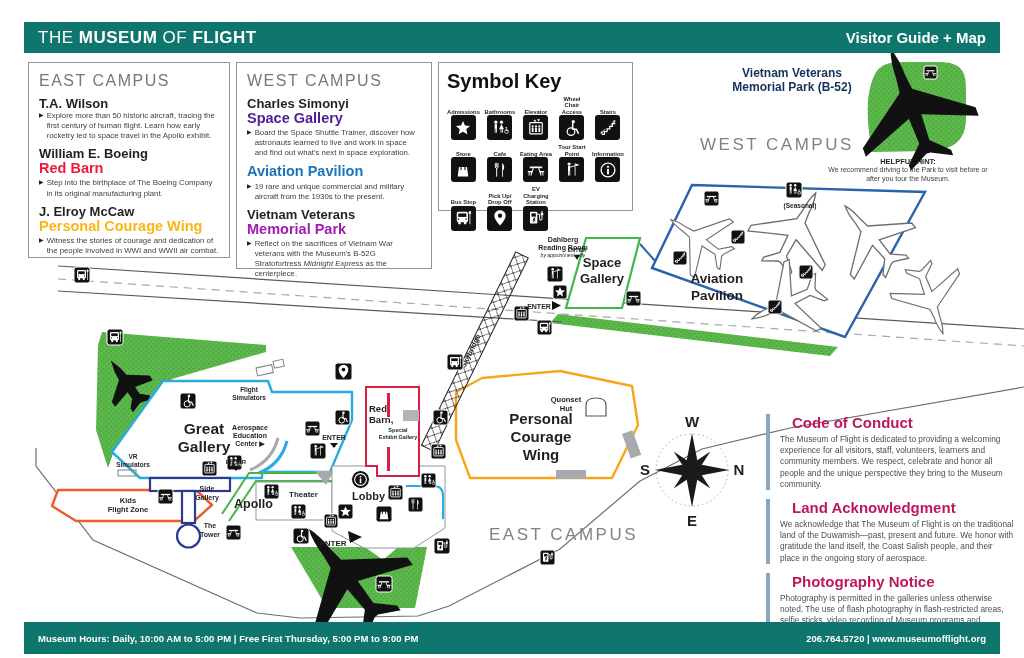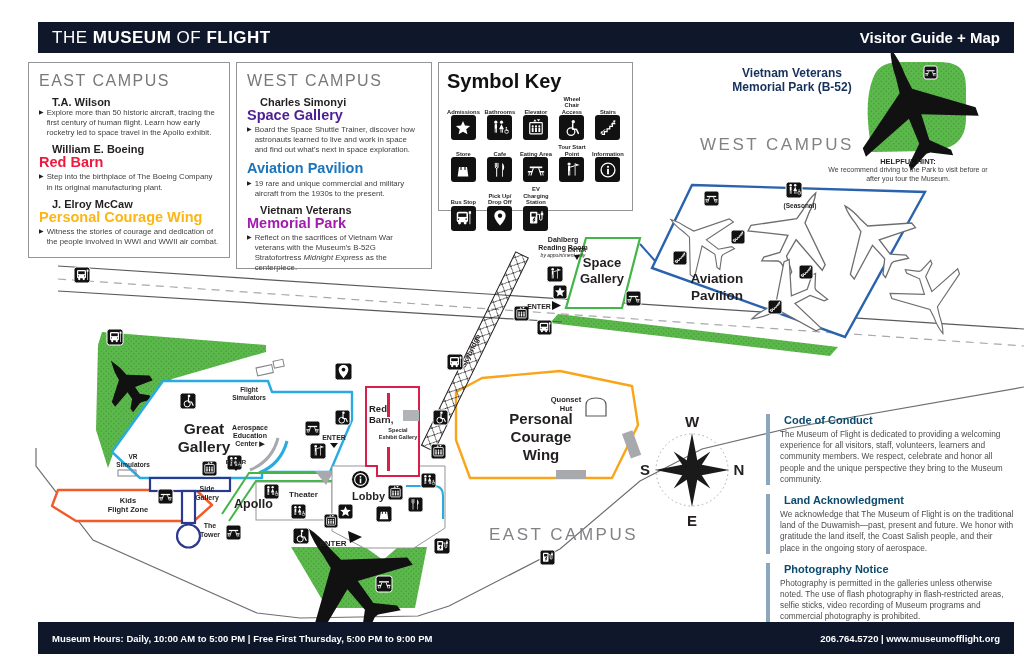--- a/index.html
+++ b/index.html
@@ -1,32 +1,32 @@
 <!DOCTYPE html>
 <html><head>
 <meta charset="utf-8">
 <style>
   html,body{margin:0;padding:0;background:#e8e8e8;}
   #page{position:relative;width:1024px;height:658px;background:#ffffff;overflow:hidden;
         font-family:"Liberation Sans",sans-serif;color:#231f20;}
   
-  .bar{position:absolute;left:24px;width:976px;background:#0f172a;color:#fff;
-       display:flex;align-items:center;justify-content:space-between;box-sizing:border-box;padding:0 14px;margin-left:14px;}
+  .bar{position:absolute;left:24px;width:976px;background:#0f766e;color:#fff;
+       display:flex;align-items:center;justify-content:space-between;box-sizing:border-box;padding:0 14px;}
   #topbar{top:22px;height:31px;}
   #botbar{top:622px;height:32px;font-size:9.5px;font-weight:bold;}
   #brand{font-size:17px;letter-spacing:.5px;}
   #brand .lt{font-weight:400;} #brand b{font-weight:bold;}
   #guideTitle{font-size:15px;font-weight:bold;}
   
   .panel{position:absolute;background:#fff;border:1px solid #939598;box-sizing:border-box;padding:9px 10px;}
   #eastPanel{left:28px;top:62px;width:202px;height:196px;}
   #westPanel{left:236px;top:62px;width:196px;height:207px;}
   #keyPanel{left:438px;top:62px;width:195px;height:149px;padding:7px 8px;}
   .ptitle{font-size:16px;color:#77787b;letter-spacing:1.5px;font-weight:400;margin-bottom:6px;}
-  .sponsor{font-size:11px;font-weight:bold;color:#231f20;margin-top:5px;margin-left:13px;}
+  .sponsor{font-size:13px;font-weight:bold;color:#231f20;margin-top:5px;}
   .exname{font-size:14.5px;font-weight:bold;line-height:1.04;margin-bottom:2px;}
   .n0{color:#29abe2}.n1{color:#ed1a3d}.n2{color:#fbb615}
   .w0{color:#4c1d95}.w1{color:#1b75bc}.w2{color:#a21caf}
   .desc{font-size:7.8px;color:#414042;line-height:1.3;display:flex;}
   .desc .bul{font-size:6px;margin:1px 3px 0 0;color:#231f20;}
   .dit{font-style:italic;}
   
   #keyTitle{font-size:20px;font-weight:bold;margin-bottom:3px;color:#111;}
   .kgrid{display:grid;grid-template-columns:repeat(5,1fr);column-gap:4px;row-gap:4px;}
   .kcell{display:flex;flex-direction:column;align-items:center;justify-content:flex-end;}
@@ -36,21 +36,21 @@
   .ksq svg{width:20px;height:20px;}
   
   #memTitle{position:absolute;left:704px;top:66px;width:176px;text-align:center;
             font-weight:bold;font-size:12px;color:#16325c;line-height:1.18;}
   #hint{position:absolute;left:822px;top:157px;width:172px;text-align:center;}
   .hintT{font-size:7.5px;font-weight:bold;color:#231f20;}
   .hintB{font-size:7px;color:#414042;line-height:1.25;}
   
   #infoCol{position:absolute;left:766px;top:414px;width:248px;}
   .isec{border-left:4px solid #8ba7bf;padding-left:10px;margin-bottom:9px;}
-  .isec h3{font-size:11px;margin:0 0 3px 4px;color:#0c4a6e;}
+  .isec h3{font-size:15px;margin:0 0 3px 12px;color:#be185d;}
   .isec p{font-size:8.3px;line-height:1.35;color:#4d4d4d;margin:0;}
   
   svg{display:block;}
   .ml{font-family:"Liberation Sans",sans-serif;font-weight:bold;fill:#231f20;text-anchor:middle;}
   .mlL{text-anchor:start;}
   .camp{font-family:"Liberation Sans",sans-serif;fill:#808285;letter-spacing:2.5px;font-size:17px;
         text-anchor:start;font-weight:400;}
   .tiny{font-size:5px;font-style:italic;font-weight:400;}
   #mapsvg{position:absolute;left:0;top:0;}
 </style>

